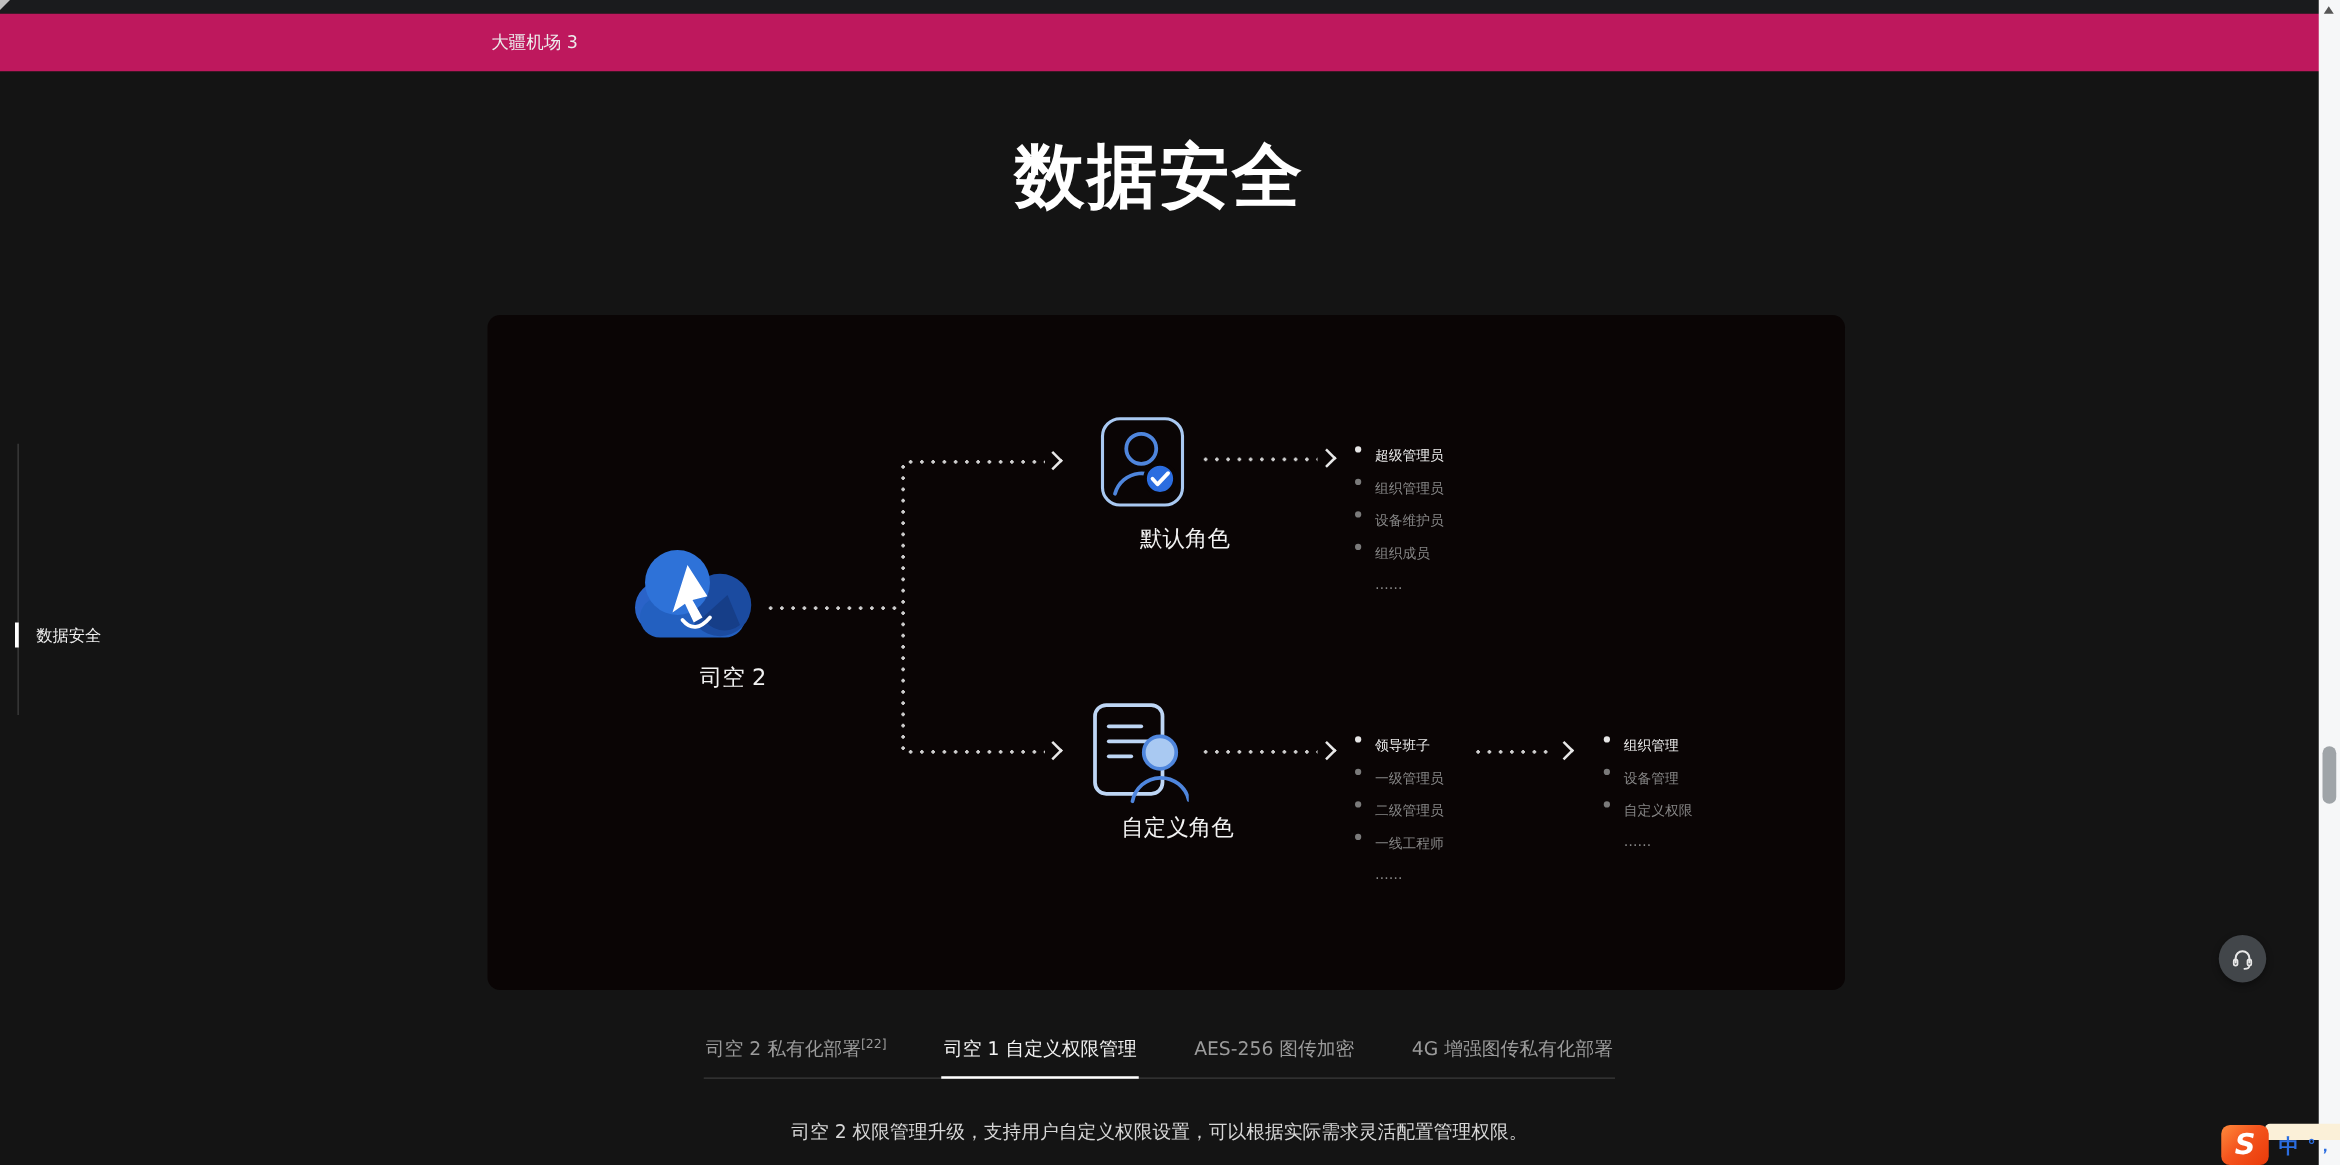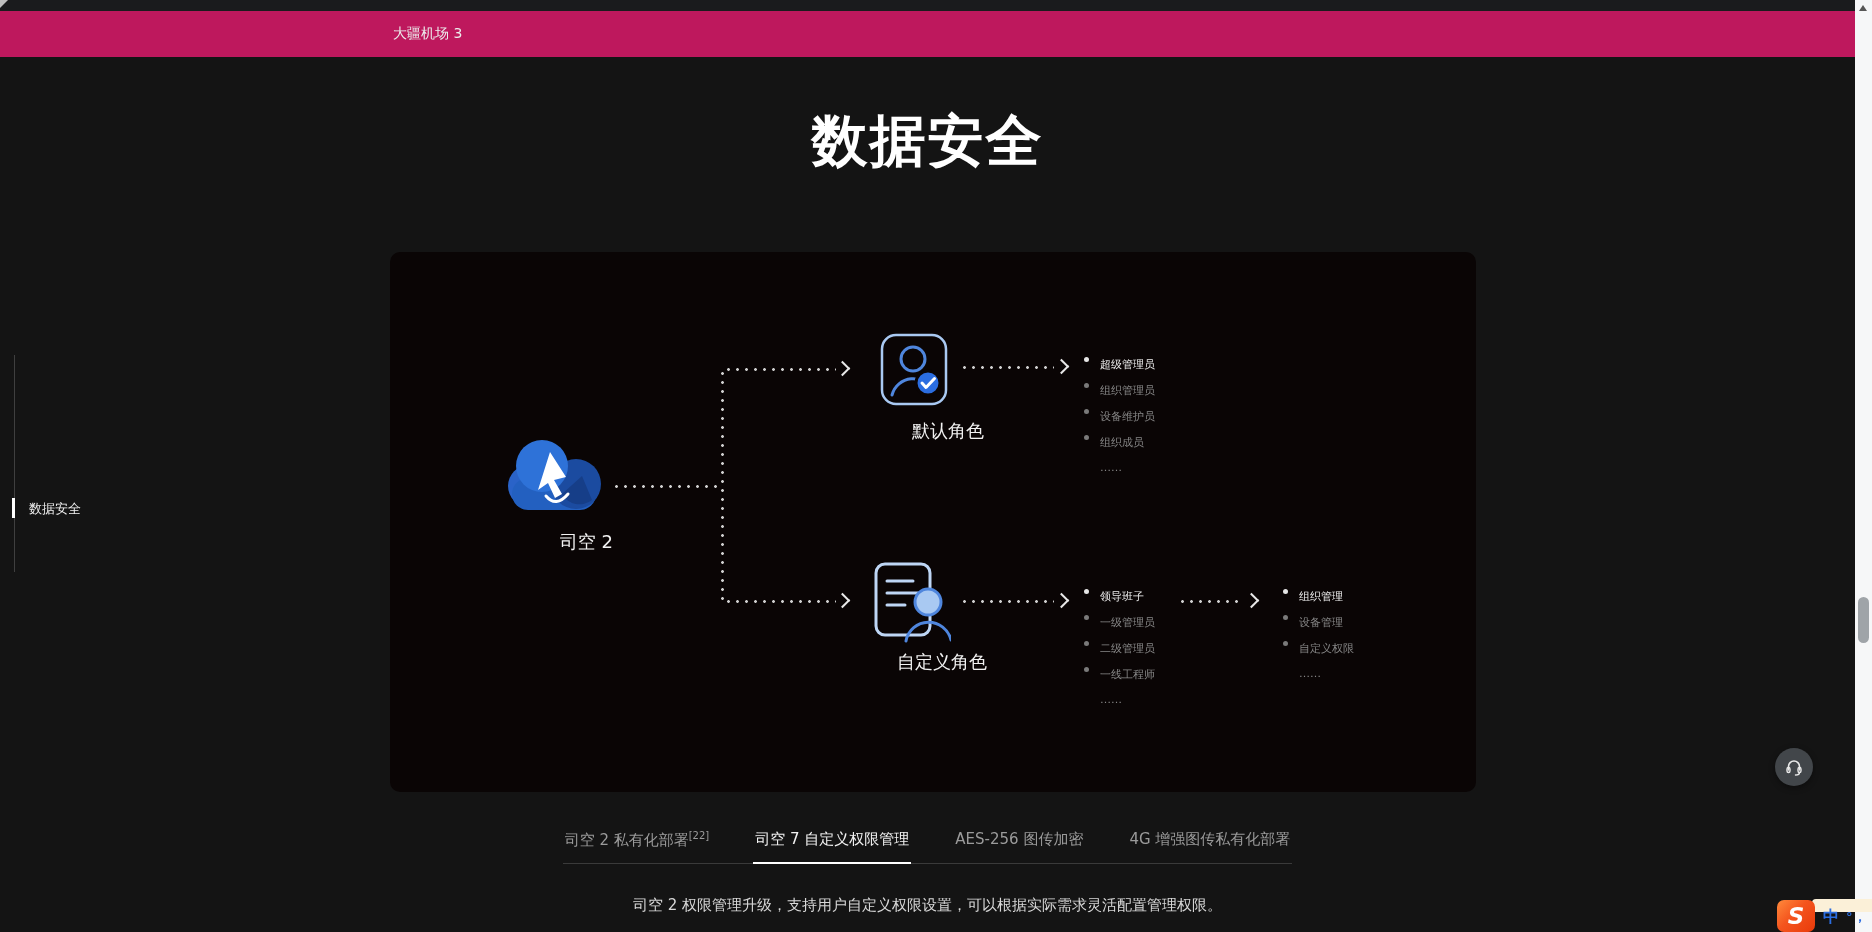--- a/index.html
+++ b/index.html
@@ -207,21 +207,21 @@
     <div class="role-row nob">
         <span class="bullet"></span>
         <span>……</span>
       </div>
   </div>
 </div>
 
 <div class="tabs-wrap">
   <div class="tabs">
     <div class="tab"><span>司空 2 私有化部署</span><sup>[22]</sup></div>
-    <div class="tab active"><span>司空 7 自定义权限管理</span></div>
+    <div class="tab active"><span>司空 1 自定义权限管理</span></div>
     <div class="tab"><span>AES-256 图传加密</span></div>
     <div class="tab"><span>4G 增强图传私有化部署</span></div>
   </div>
 </div>
 
 <div class="descr">司空 2 权限管理升级，支持用户自定义权限设置，可以根据实际需求灵活配置管理权限。</div>
 
 <div class="float-btn">
   <svg width="20" height="20" viewBox="0 0 20 20">
     <path d="M 4.5,13 v-3.5 a 5.5,5.5 0 0 1 11,0 V 13" stroke="#e8e8e8" stroke-width="1.6" fill="none" stroke-linecap="round"></path>

